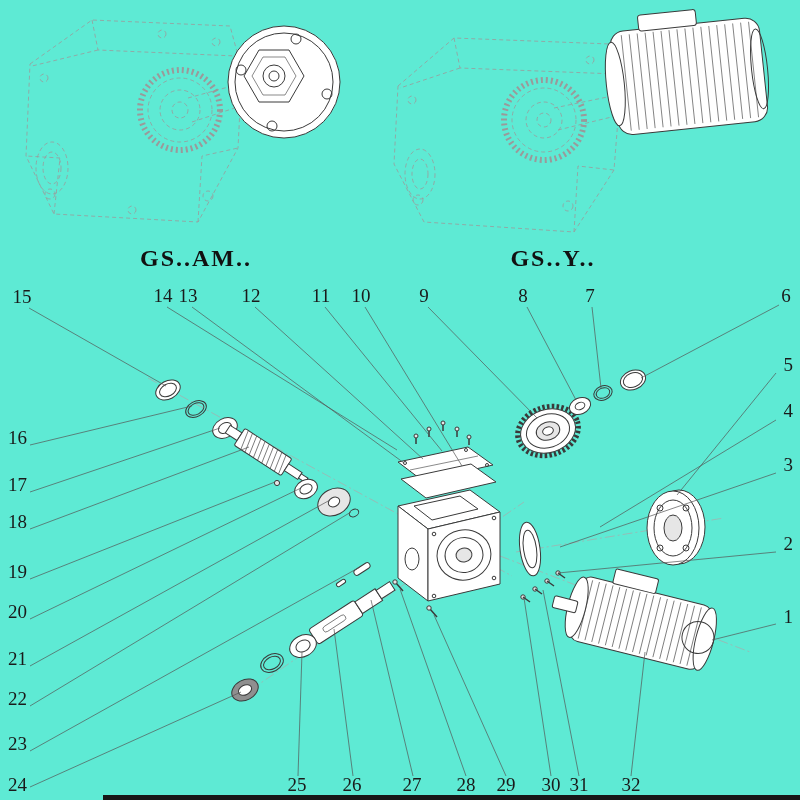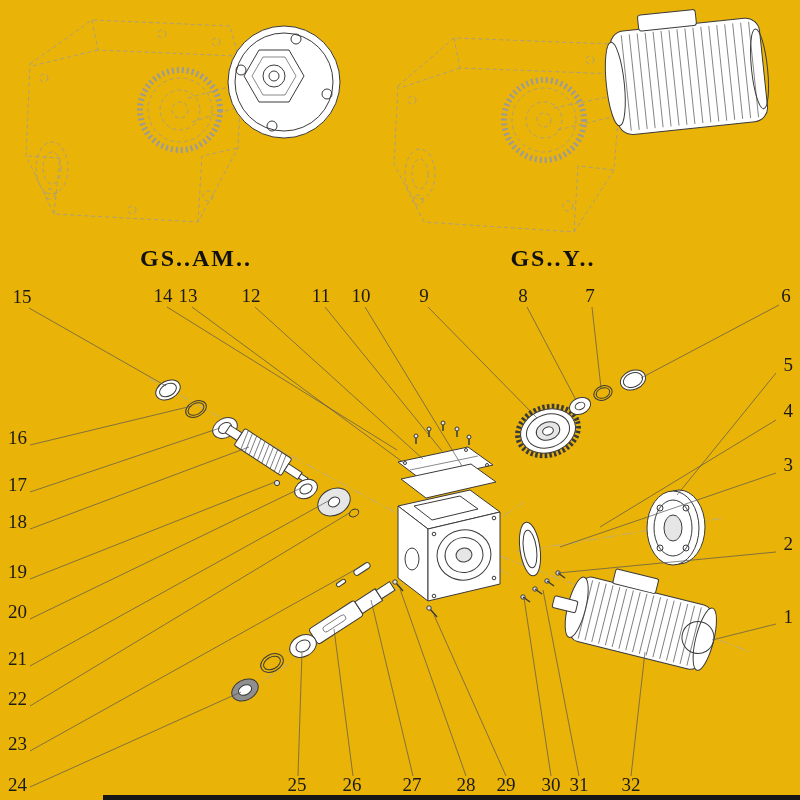--- a/index.html
+++ b/index.html
@@ -1,19 +1,19 @@
 <!DOCTYPE html>
 <html style="--line: #3a3a3a; --dashed: #9a9a9a; --leader: #555555; --text: #1a1a1a;"><head>
 <meta charset="utf-8">
 <style>
   :root{
     --line:#3a3a3a; --dashed:#9a9a9a; --leader:#555; --text:#1a1a1a;
   }
   html,body{margin:0;padding:0;background:#fff;}
-  #page{position:relative;width:800px;height:800px;background:#eab308;overflow:hidden;}
+  #page{position:relative;width:800px;height:800px;background:#5eead4;overflow:hidden;}
   svg{display:block;}
   .dash{stroke:var(--dashed);fill:none;stroke-width:.8;stroke-dasharray:4 3;}
   .dteeth{stroke:var(--dashed);fill:none;stroke-width:6;stroke-dasharray:2 3;}
   .sol{stroke:var(--line);fill:none;stroke-width:1;}
   .thin{stroke:var(--line);fill:none;stroke-width:.6;}
   .solw{stroke:var(--line);fill:#fff;stroke-width:1;}
   .solg{stroke:var(--line);fill:#e6e6e6;stroke-width:1;}
   .sold{stroke:var(--line);fill:#8f8f8f;stroke-width:1;}
   .screw{stroke:var(--line);stroke-width:1.5;}
   .teeth{stroke:var(--line);fill:none;stroke-width:5;stroke-dasharray:2.5 2.2;}

